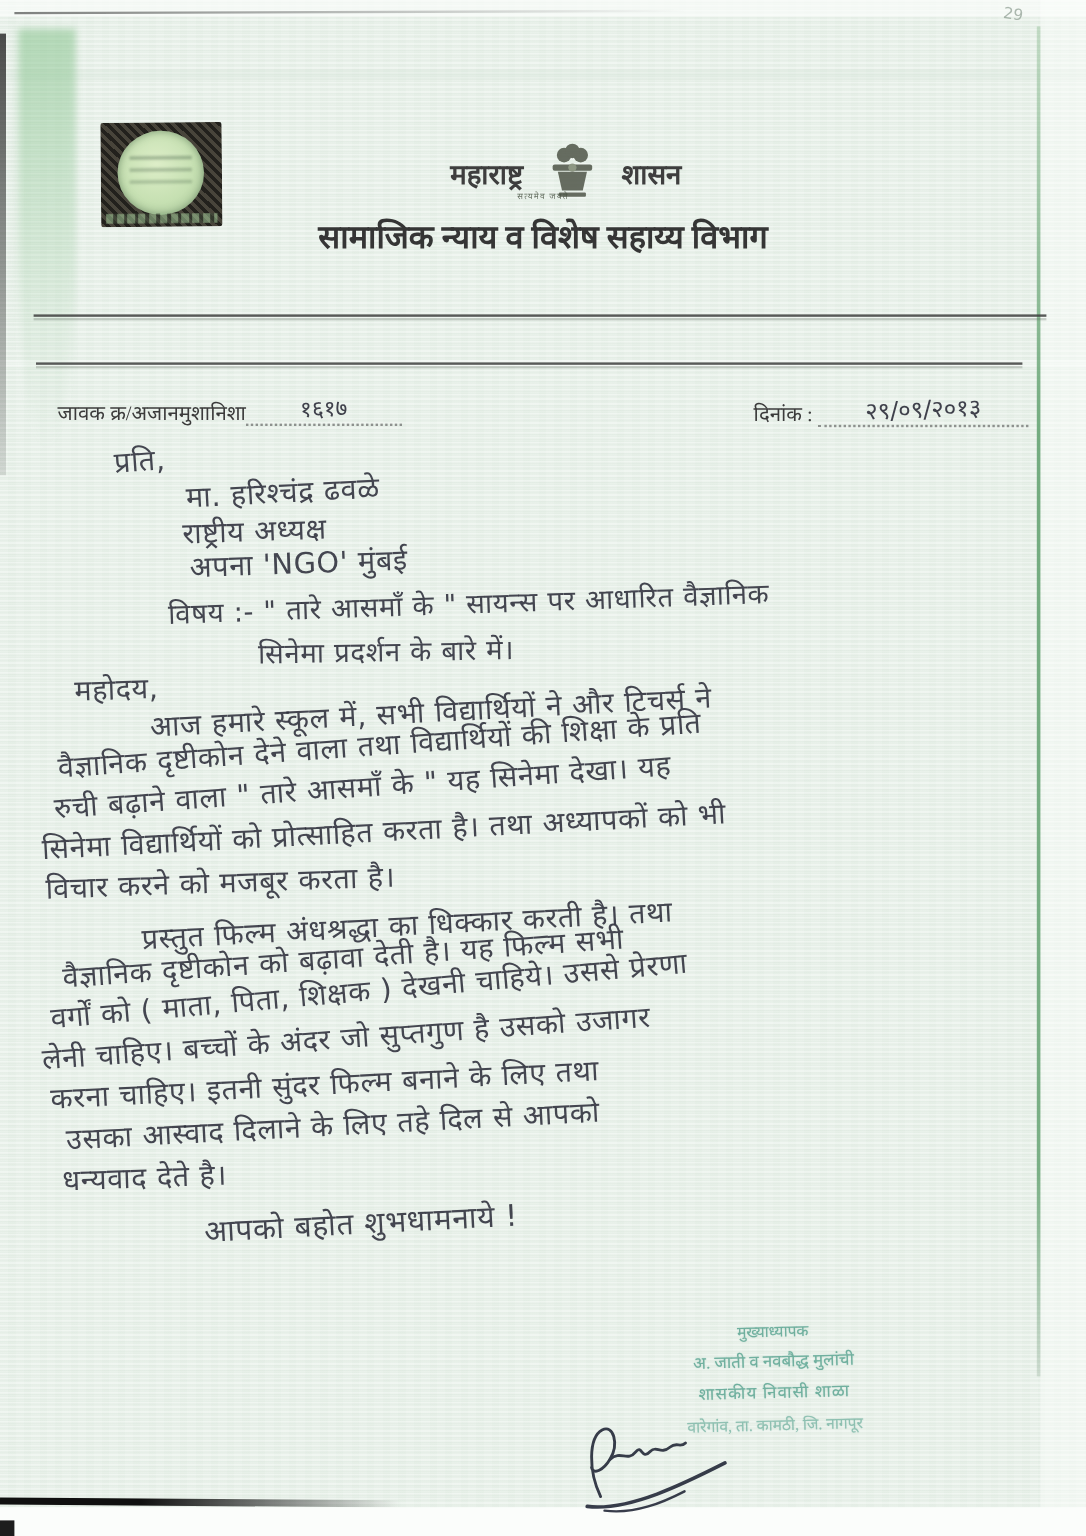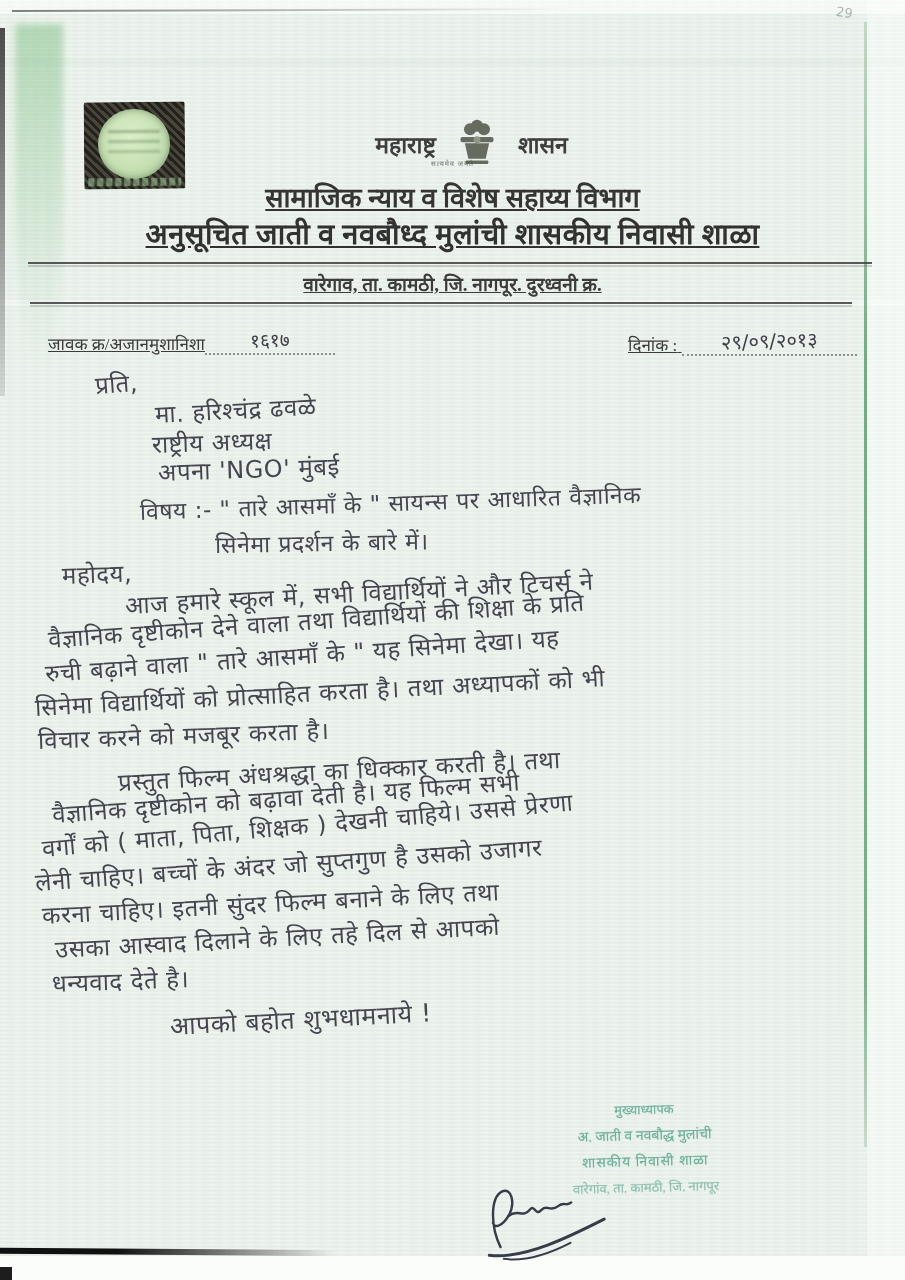--- a/index.html
+++ b/index.html
@@ -12,21 +12,21 @@
     background-image:
       repeating-linear-gradient(180deg,
         rgba(255,255,255,.30) 0px, rgba(255,255,255,.30) 1px,
         rgba(203,219,206,.22) 2px, rgba(233,241,234,.10) 3px,
         rgba(214,228,217,.20) 4px),
       repeating-linear-gradient(90deg,
         rgba(255,255,255,.05) 0 7px, rgba(205,222,208,.08) 7px 13px);
     font-family:"Liberation Serif","DejaVu Serif",serif;
   }
   .abs{position:absolute;}
-  .printed{color:#3b3b3b;text-decoration:underline;}
+  .printed{color:#3b3b3b;}
   .centered{left:0;width:100%;text-align:center;}
   .hw{
     position:absolute;
     font-family:"DejaVu Sans",sans-serif;
     color:rgba(44,46,58,.88);
     font-size:24px;letter-spacing:.5px;white-space:nowrap;
     transform-origin:left center;
   }
   .hw-inline{
     font-family:"DejaVu Sans",sans-serif;
@@ -141,23 +141,21 @@
         <rect x="4" y="22" width="38" height="6" rx="2"></rect>
         <circle cx="23" cy="25" r="4" fill="#7e8872"></circle>
         <path d="M9,29 L37,29 L33,47 L13,47 Z"></path>
         <rect x="10" y="49" width="26" height="4" rx="1"></rect>
       </g>
     </svg>
     <span class="govt-word">शासन</span>
   </div>
   <div class="abs centered emblem-caption">सत्यमेव जयते</div>
   <div class="abs centered dept-line printed">सामाजिक न्याय व विशेष सहाय्य विभाग</div>
-  <div class="abs centered school-line printed">अनुसूचित जाती व नवबौध्द मुलांची शासकीय निवासी शाळा</div>
   <div class="abs rule" style="left:28px;top:262px;width:844px;"></div>
-  <div class="abs centered address-line printed">वारेगाव, ता. कामठी, जि. नागपूर. दुरध्वनी क्र.</div>
   <div class="abs rule" style="left:30px;top:302px;width:822px;"></div>
 
   <div class="abs outward printed">
     <span>जावक क्र/अजानमुशानिशा</span><span class="dotline" style="width:130px;"><span class="hw-inline" style="font-size:19px;">१६१७</span></span>
   </div>
   <div class="abs dateblk printed">
     <span>दिनांक :</span>
     <span class="dotline" style="width:175px;"><span class="hw-inline" style="font-size:20px;">२९/०९/२०१३</span></span>
   </div>
 

